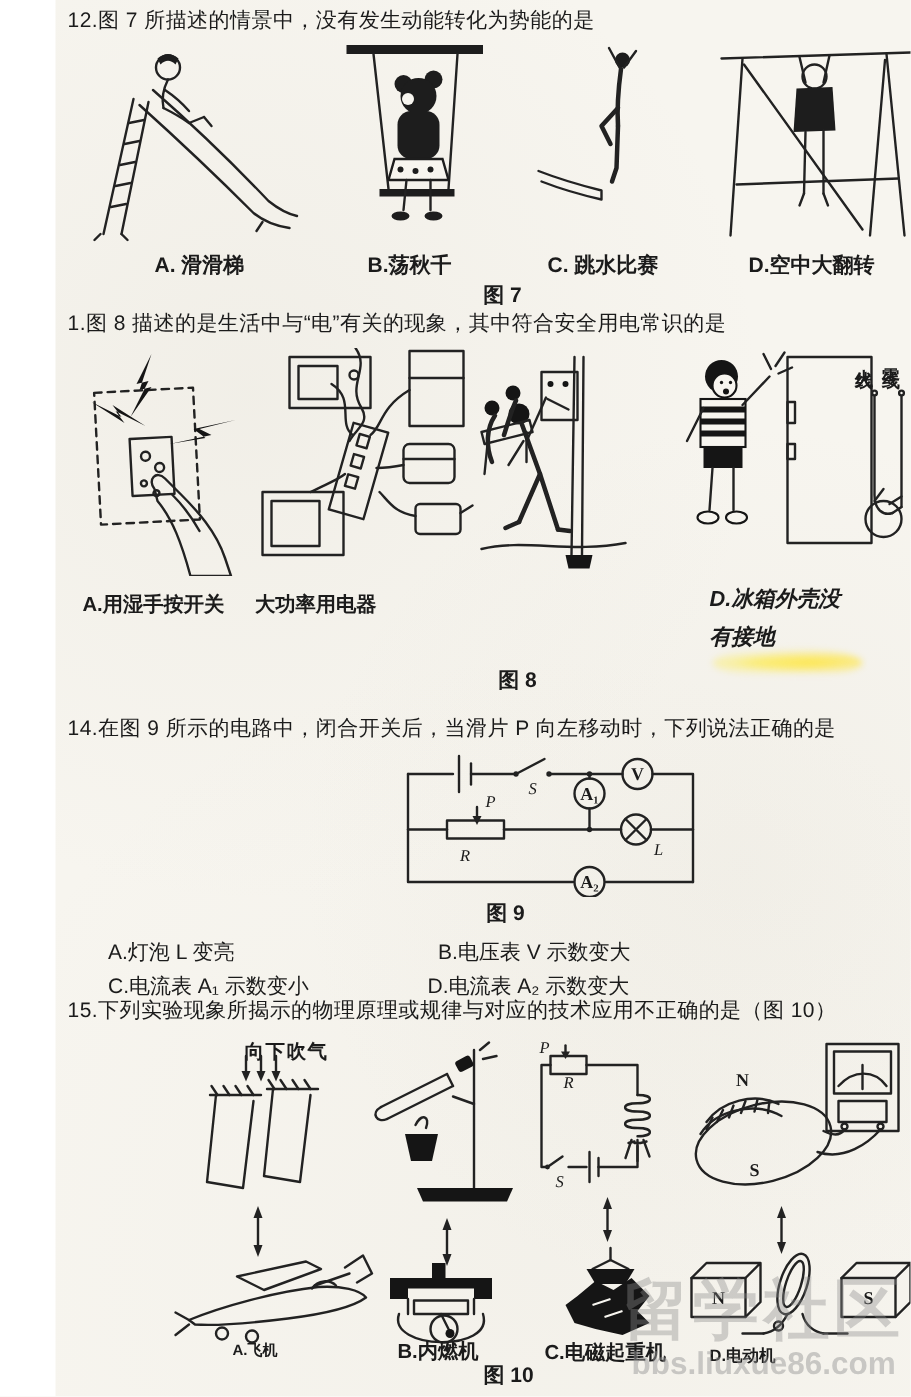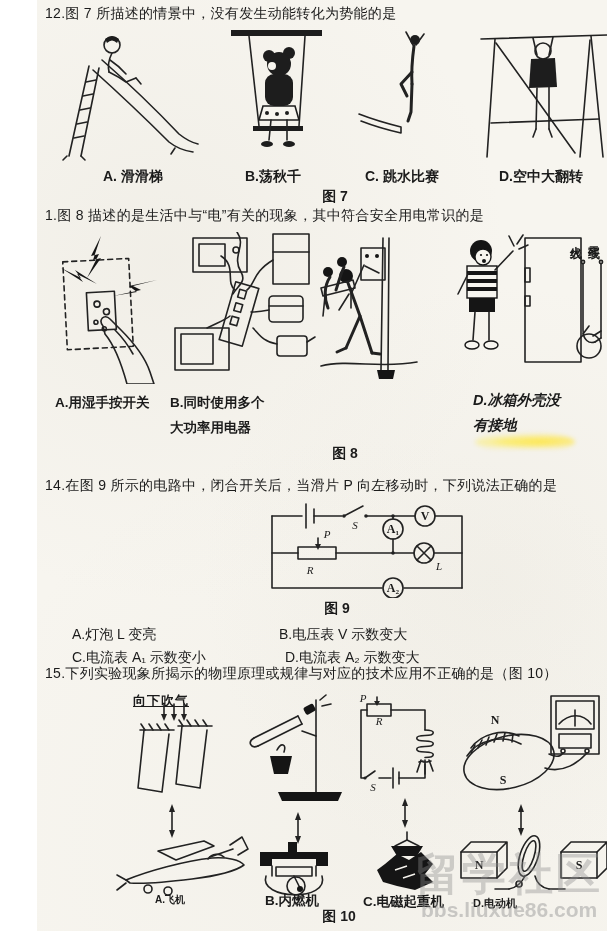--- a/index.html
+++ b/index.html
@@ -226,21 +226,20 @@
       <circle class="s" cx="138" cy="30" r="1.6"></circle>
         <circle class="s" cx="156" cy="30" r="1.6"></circle>
       <path class="s" d="M150 110 L156 106"></path>
     </g>
   </svg>
   <div class="abs vlabel" style="left:530px;top:236px;">火线</div>
   <div class="abs vlabel" style="left:548px;top:236px;">零线</div>
 
   <div class="abs opt2" style="left:18px;top:390px;">A.用湿手按开关</div>
   <div class="abs opt2" style="left:133px;top:390px;">
-    <div>B.同时使用多个</div>
     <div>大功率用电器</div>
   </div>
   <div class="abs opt2" style="left:436px;top:388px;font-size:14.5px;font-style:italic;">
     <div>D.冰箱外壳没</div>
     <div>有接地</div>
   </div>
   <div class="abs smudge" style="left:438px;top:432px;"></div>
   <div class="abs cap" style="left:278px;top:445px;">图 8</div>
 
   <div class="abs stem" style="left:8px;top:477px;">14.在图 9 所示的电路中，闭合开关后，当滑片 P 向左移动时，下列说法正确的是</div>
@@ -287,27 +286,27 @@
       <path class="s" d="M155 48 L169 62 M169 48 L155 62"></path>
       <text class="lbl" x="177" y="72">L</text>
     </g>
     <text class="lbl" x="93" y="31">S</text>
     <text class="lbl" x="65" y="40">P</text>
     <text class="lbl" x="48" y="76">R</text>
   </svg>
   <div class="abs cap" style="left:270px;top:600px;">图 9</div>
 
   <div class="abs opt" style="left:35px;top:626px;font-weight:500;">A.灯泡 L 变亮</div>
-  <div class="abs opt" style="left:242px;top:626px;font-weight:500;">B.电压表 V 示数变大</div>
+  <div class="abs opt" style="left:255px;top:626px;font-weight:500;">B.电压表 V 示数变大</div>
   <div class="abs opt" style="left:35px;top:649px;font-weight:500;text-align:center;">C.电流表 A₁ 示数变小</div>
   <div class="abs opt" style="left:248px;top:649px;font-weight:500;">D.电流表 A₂ 示数变大</div>
 
   <div class="abs stem" style="left:8px;top:665px;">15.下列实验现象所揭示的物理原理或规律与对应的技术应用不正确的是（图 10）</div>
 
-  <div class="abs blow" style="left:96px;top:692px;text-decoration:underline;">向下吹气</div>
+  <div class="abs blow" style="left:126px;top:692px;">向下吹气</div>
 
   <svg class="abs" style="left:75px;top:700px;" width="150" height="200" viewBox="0 0 150 200">
     <g>
       <path class="s" d="M52 4 V16 M62 4 V16 M72 4 V16"></path>
       <polygon points="49,14 55,14 52,21" fill="#222"></polygon>
         <polygon points="59,14 65,14 62,21" fill="#222"></polygon>
         <polygon points="69,14 75,14 72,21" fill="#222"></polygon>
     </g>
     <g>
       <path class="s" d="M28 30 H62"></path>

